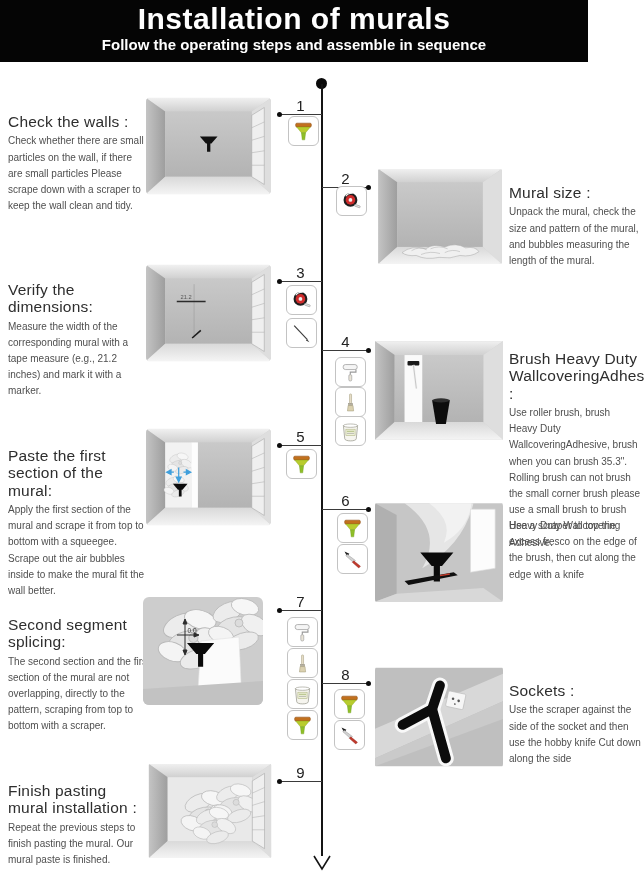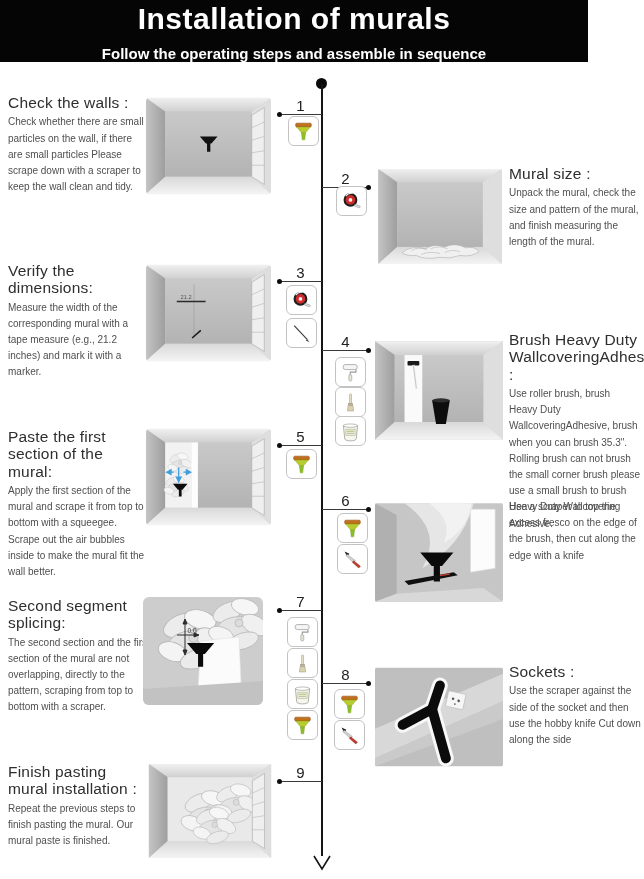--- a/index.html
+++ b/index.html
@@ -1,27 +1,27 @@
 <!DOCTYPE html>
 <html><head>
 <meta charset="utf-8">
 <style>
   html,body{margin:0;padding:0;background:#ffffff;}
   .canvas{position:relative;width:644px;height:879px;background:#fff;overflow:hidden;
           font-family:"Liberation Sans", sans-serif;}
   
   .header{position:absolute;left:0;top:0;width:588px;height:62px;background:#050505;color:#fff;text-align:center;}
   .header h1{margin:2px 0 0;font-size:30px;font-weight:700;letter-spacing:0.5px;}
-  .header .sub{margin-top:9px;font-size:15px;font-weight:700;}
+  .header .sub{margin-top:0;font-size:15px;font-weight:700;}
   
   .tl-line{position:absolute;left:321px;top:84px;width:2px;height:772px;background:#141414;}
   .tl-dot{position:absolute;left:316px;top:78px;width:11px;height:11px;border-radius:50%;background:#0a0a0a;}
   .tl-arrow{position:absolute;left:308px;top:848px;width:28px;height:26px;}
   
-  .txt{position:absolute;}
+  .txt{position:absolute;margin-top:19px;}
   .step-title{font-size:15.5px;color:#2e2e2e;margin:0 0 3px;font-weight:400;line-height:1.12;letter-spacing:0.2px;}
   .step-desc{font-size:10px;color:#4f4f4f;line-height:1.62;margin:0;}
   
   .conn{position:absolute;height:15px;border-bottom:1px solid #3a3a3a;}
   .conn .num{position:absolute;left:0;right:0;bottom:0;text-align:center;font-size:15px;color:#222;}
   .conn .dot{position:absolute;bottom:-3px;width:5px;height:5px;background:#0d0d0d;border-radius:50%;}
   .conn-left .dot{left:-2px;}
   .conn-right .dot{right:-2px;}
   
   .tool{position:absolute;width:31px;height:30px;border:1px solid #c3c3c3;border-radius:6px;background:#fff;
@@ -178,21 +178,21 @@
         <g stroke="#a8a8a8" stroke-width="0.5" fill="none">
           <path d="M35,86 q8,-5 16,-1"></path>
             <path d="M55,84 q9,-4 18,0"></path>
             <path d="M45,90 q10,-4 20,-1"></path>
             <path d="M70,88 q8,-4 16,-1"></path>
         </g>
       </svg>
     </div>
     <div class="txt" style="left:509px;top:165px;width:130px">
       <h2 class="step-title">Mural size :</h2>
-      <p class="step-desc">Unpack the mural, check the size and pattern of the mural, and finish measuring the length of the mural.</p>
+      <p class="step-desc">Unpack the mural, check the size and pattern of the mural, and bubbles measuring the length of the mural.</p>
     </div>
   </section>
 
   <section>
     <div class="txt" style="left:8px;top:262px;width:142px">
       <h2 class="step-title">Verify the dimensions:</h2>
       <p class="step-desc">Measure the width of the corresponding mural with a tape measure (e.g., 21.2 inches) and mark it with a marker.</p>
     </div>
     <div class="img" style="left:146px;top:263px;width:125px;height:100px">
       <svg viewBox="0 0 130 100">

